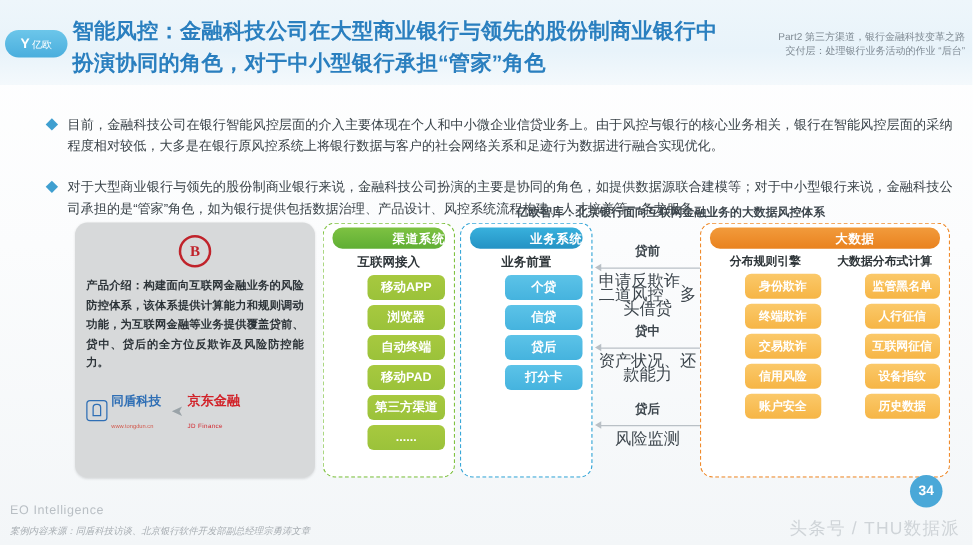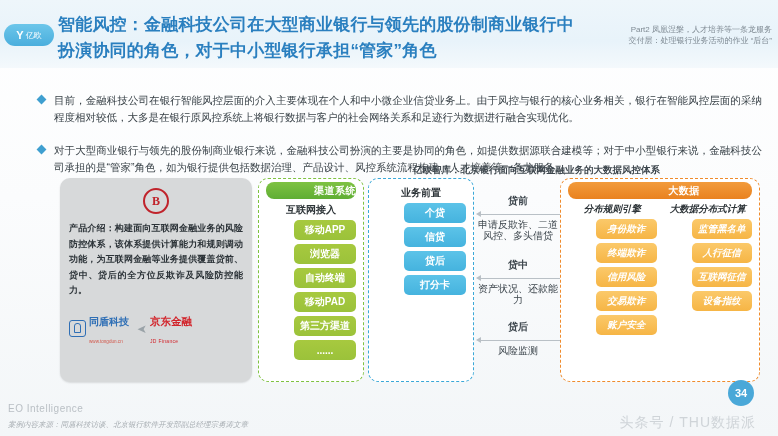--- a/index.html
+++ b/index.html
@@ -79,60 +79,60 @@
 
   .col-blue{left:368px;width:106px;height:204px;border:1.4px dashed #3aa8d8;
             border-radius:10px;background:#ffffff;padding:3px 7px;}
   .col-blue .col-head{background:linear-gradient(180deg,#38b1dd 0%,#2492c4 100%);}
   .col-blue .chip{background:linear-gradient(180deg,#5cc3e8 0%,#45b3de 100%);}
 
   .col-orange{left:560px;width:200px;height:204px;border:1.4px dashed #ef8b2c;
               border-radius:10px;background:#ffffff;padding:3px 7px;}
   .col-orange .col-head{background:linear-gradient(180deg,#f29b3c 0%,#e9821f 100%);}
   .orange-cols{display:flex;gap:7px;}
-  .ocol{flex:1;font-style:italic;}
+  .ocol{flex:1;}
   .ocol .col-sub{font-size:9.5px;white-space:nowrap;}
   .col-orange .chip{background:linear-gradient(180deg,#fbc96a 0%,#f6b545 100%);
                     font-size:9.5px;}
 
   
   .stages{position:absolute;left:476px;top:6px;width:84px;height:198px;}
   .stage{position:absolute;width:84px;text-align:center;}
   .stage .nm{color:#3d464d;font-size:10px;font-weight:bold;}
   .arrow{position:relative;height:8px;margin:2px 0 1px;}
   .arrow .ln{position:absolute;left:4px;top:4px;width:80px;height:1px;background:#b9c0c6;}
   .arrow .hd{position:absolute;left:0px;top:1px;width:0;height:0;
              border-top:3.5px solid transparent;border-bottom:3.5px solid transparent;
              border-right:5px solid #b9c0c6;}
-  .stage .ds{color:#3d464d;font-size:10px;line-height:11px;}
+  .stage .ds{color:#3d464d;font-size:13px;line-height:11px;}
 
   
   .footer-brand{position:absolute;left:8px;bottom:22px;color:#b9bfc4;font-size:10px;
                 letter-spacing:.5px;font-family:"Liberation Sans",sans-serif;}
   .footer-src{position:absolute;left:8px;bottom:6px;color:#a8aeb3;font-size:7.5px;
               font-style:italic;}
   .page-no{position:absolute;right:24px;bottom:30px;width:26px;height:26px;border-radius:50%;
            background:#4aa8d8;color:#fff;font-size:11px;font-weight:bold;
            display:flex;align-items:center;justify-content:center;}
-  .watermark{position:absolute;right:22px;bottom:4px;color:#cfd4d8;font-size:14px;
+  .watermark{position:absolute;right:10px;bottom:4px;color:#cfd4d8;font-size:14px;
              letter-spacing:1px;}
 </style>
 </head>
 <body>
 
 <div class="slide">
 
   <div class="header">
     <div class="logo">
       <span class="mark">Y</span>
       <span class="txt">亿欧</span>
     </div>
     <div class="title">智能风控：金融科技公司在大型商业银行与领先的股份制商业银行中扮演协同的角色，对于中小型银行承担“管家”角色</div>
     <div class="subnote">
-      <div>Part2 凤凰涅槃，人才培养等一条龙服务</div>
+      <div>Part2 第三方渠道，银行金融科技变革之路</div>
       <div>交付层：处理银行业务活动的作业 “后台”</div>
     </div>
   </div>
 
   <div class="bullets">
     <div class="bullet">
       <span class="dia"></span>
       <p>目前，金融科技公司在银行智能风控层面的介入主要体现在个人和中小微企业信贷业务上。由于风控与银行的核心业务相关，银行在智能风控层面的采纳程度相对较低，大多是在银行原风控系统上将银行数据与客户的社会网络关系和足迹行为数据进行融合实现优化。</p>
     </div>
     <div class="bullet">
@@ -173,20 +173,21 @@
       <div class="col-sub">互联网接入</div>
       <div class="chip">移动APP</div>
       <div class="chip">浏览器</div>
       <div class="chip">自动终端</div>
       <div class="chip">移动PAD</div>
       <div class="chip">第三方渠道</div>
       <div class="chip">......</div>
     </div>
 
     <div class="col col-blue">
+      <div class="col-head">业务系统</div>
       <div class="col-sub">业务前置</div>
       <div class="chip">个贷</div>
       <div class="chip">信贷</div>
       <div class="chip">贷后</div>
       <div class="chip">打分卡</div>
     </div>
 
     <div class="stages">
       <div class="stage" style="top:12px;">
         <div class="nm">贷前</div>
@@ -214,30 +215,31 @@
       </div>
     </div>
 
     <div class="col col-orange">
       <div class="col-head">大数据</div>
       <div class="orange-cols">
         <div class="ocol">
           <div class="col-sub">分布规则引擎</div>
           <div class="chip">身份欺诈</div>
           <div class="chip">终端欺诈</div>
+          <div class="chip">交易欺诈</div>
           <div class="chip">信用风险</div>
-          <div class="chip">交易欺诈</div>
           <div class="chip">账户安全</div>
         </div>
         <div class="ocol">
           <div class="col-sub">大数据分布式计算</div>
           <div class="chip">监管黑名单</div>
           <div class="chip">人行征信</div>
           <div class="chip">互联网征信</div>
           <div class="chip">设备指纹</div>
+          <div class="chip">历史数据</div>
         </div>
       </div>
     </div>
 
   </div>
 
   <div class="footer-brand">EO Intelligence</div>
   <div class="footer-src">案例内容来源：同盾科技访谈、北京银行软件开发部副总经理宗勇涛文章</div>
   <div class="page-no">34</div>
   <div class="watermark">头条号 / THU数据派</div>

